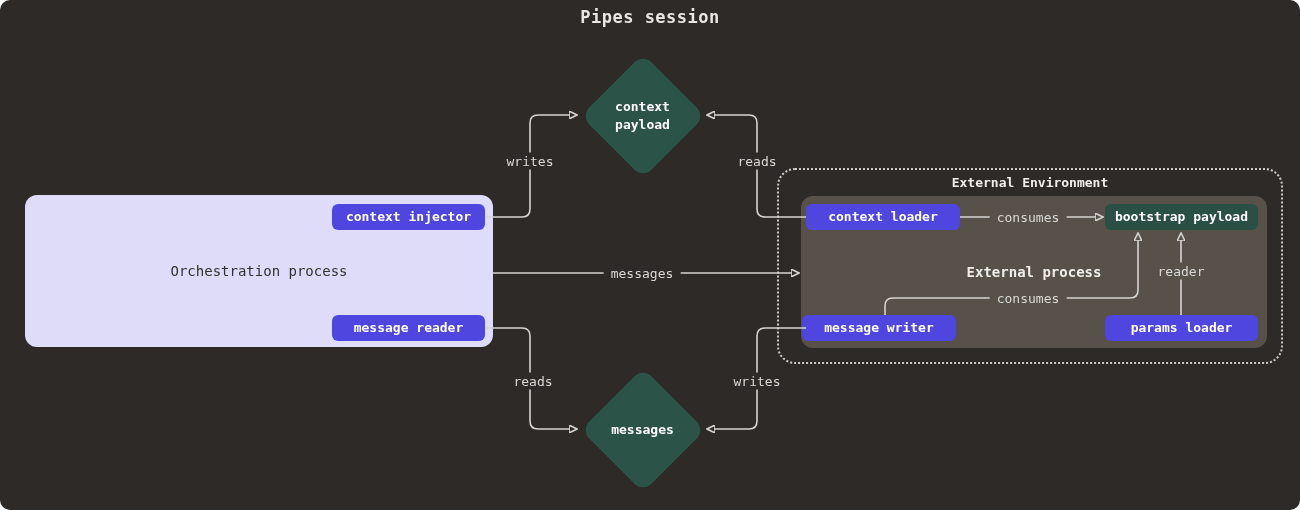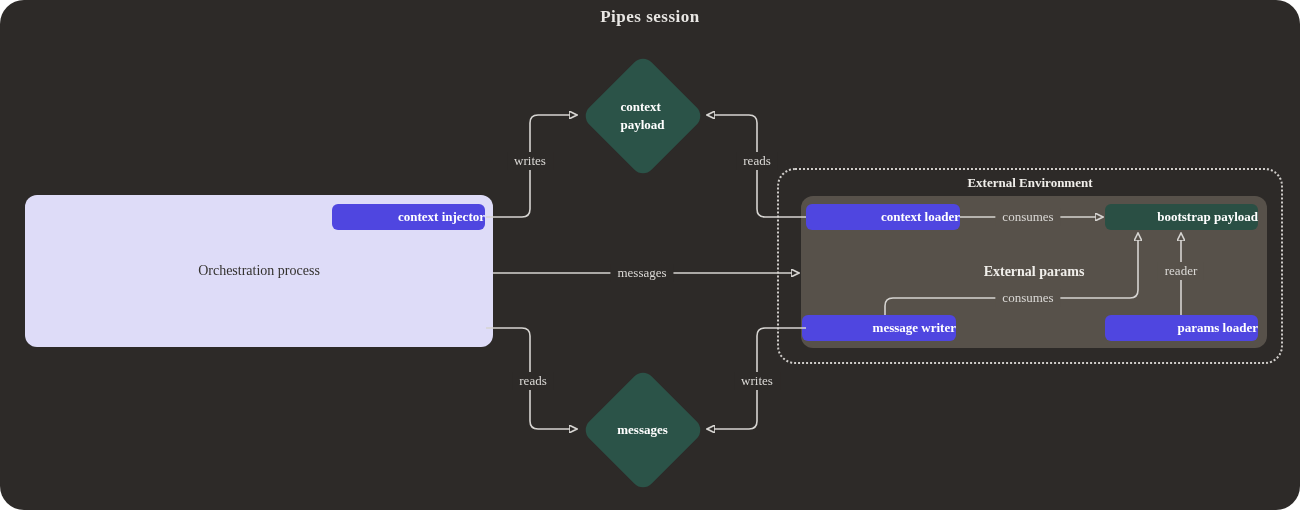--- a/index.html
+++ b/index.html
@@ -1,17 +1,17 @@
 <!DOCTYPE html>
 <html><head>
 <meta charset="utf-8">
 <style>
   html,body{margin:0;padding:0;background:#ffffff;}
   body{font-family:"DejaVu Sans Mono","Liberation Mono",monospace;}
-  .canvas{position:relative;width:1300px;height:510px;background:#2d2a28;border-radius:24px;overflow:hidden;font-family:Liberation Serif, serif;}
+  .canvas{position:relative;width:1300px;height:510px;background:#2d2a28;border-radius:10px;overflow:hidden;}
 
   .page-title{position:absolute;top:7px;left:0;width:100%;text-align:center;
     font-size:17px;font-weight:bold;letter-spacing:.5px;color:#e9e7e4;}
 
   
   .diamond-wrap{position:absolute;width:125px;height:125px;display:flex;align-items:center;justify-content:center;z-index:2;}
   .diamond-shape{position:absolute;left:50%;top:50%;width:88px;height:88px;
     transform:translate(-50%,-50%) rotate(45deg);background:#2b5348;border-radius:12px;}
   .diamond-label{position:relative;color:#fff;font-weight:bold;font-size:13px;line-height:1.35;
     text-align:left;white-space:pre-line;z-index:3;}
@@ -26,21 +26,21 @@
   
   .ext-env{position:absolute;left:777px;top:168px;width:506px;height:196px;
     border:2px dotted #cfccc9;border-radius:18px;box-sizing:border-box;z-index:1;}
   .ext-env-title{position:absolute;top:5px;left:0;width:100%;text-align:center;
     color:#f0eeea;font-size:13px;font-weight:bold;}
   .ext-proc{position:absolute;left:801px;top:196px;width:466px;height:152px;background:#57514a;
     border-radius:12px;display:flex;align-items:center;justify-content:center;z-index:1;}
   .ext-proc-label{color:#f0eeea;font-size:14px;font-weight:bold;}
 
   
-  .btn{position:absolute;height:26px;line-height:26px;width:153px;text-align:right;
+  .btn{position:absolute;height:26px;line-height:26px;width:153px;text-align:center;
     font-weight:bold;font-size:13px;color:#ffffff;background:#4f46e0;border-radius:6px;z-index:2;}
   .btn.green{background:#2a4f44;}
   #btn-context-injector{top:9px;right:8px;}
   #btn-message-reader{bottom:6px;right:8px;}
   #btn-context-loader{top:8px;left:5px;width:154px;}
   #btn-bootstrap-payload{top:8px;right:9px;}
   #btn-message-writer{bottom:7px;left:1px;width:154px;}
   #btn-params-loader{bottom:7px;right:9px;}
 
   
@@ -64,27 +64,28 @@
   </div>
 
   <div class="diamond-wrap" id="diamond-messages">
     <div class="diamond-shape"></div>
     <div class="diamond-label">messages</div>
   </div>
 
   <div class="orch-box">
     <div class="orch-label">Orchestration process</div>
     <div class="btn" id="btn-context-injector">context injector</div>
+    <div class="btn" id="btn-message-reader">message reader</div>
   </div>
 
   <div class="ext-env">
     <div class="ext-env-title">External Environment</div>
   </div>
   <div class="ext-proc">
-    <div class="ext-proc-label">External params</div>
+    <div class="ext-proc-label">External process</div>
     <div class="btn" id="btn-context-loader">context loader</div>
     <div class="btn green" id="btn-bootstrap-payload">bootstrap payload</div>
     <div class="btn" id="btn-message-writer">message writer</div>
     <div class="btn" id="btn-params-loader">params loader</div>
   </div>
 
   <svg class="edges" width="1300" height="510">
     <defs>
       <marker id="arr" markerWidth="9" markerHeight="8" refX="1" refY="4" orient="auto" markerUnits="userSpaceOnUse">
         <path d="M0 0 L8 4 L0 8 Z" fill="#d6d4d1" stroke="none"></path>

